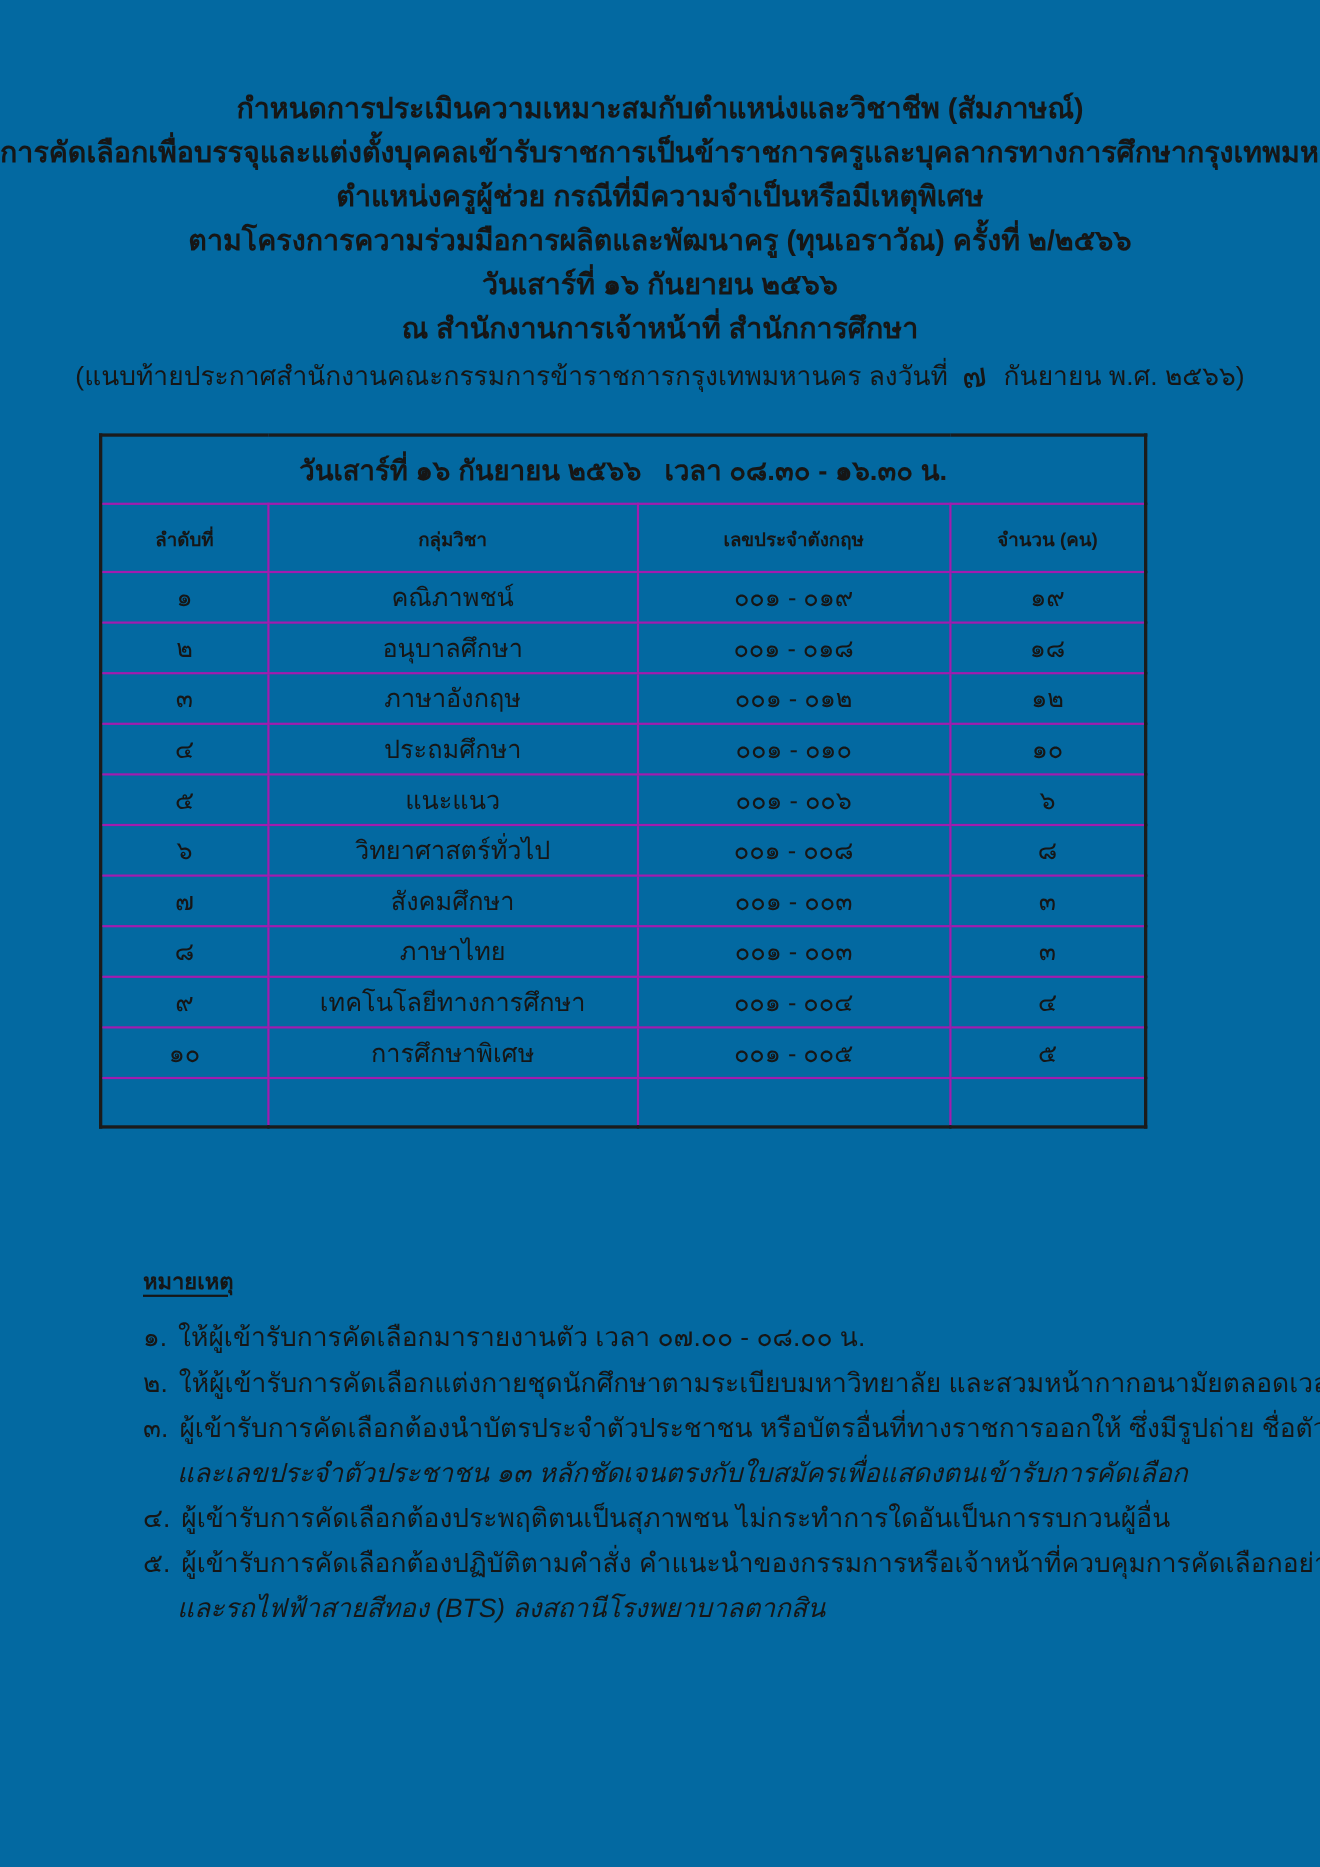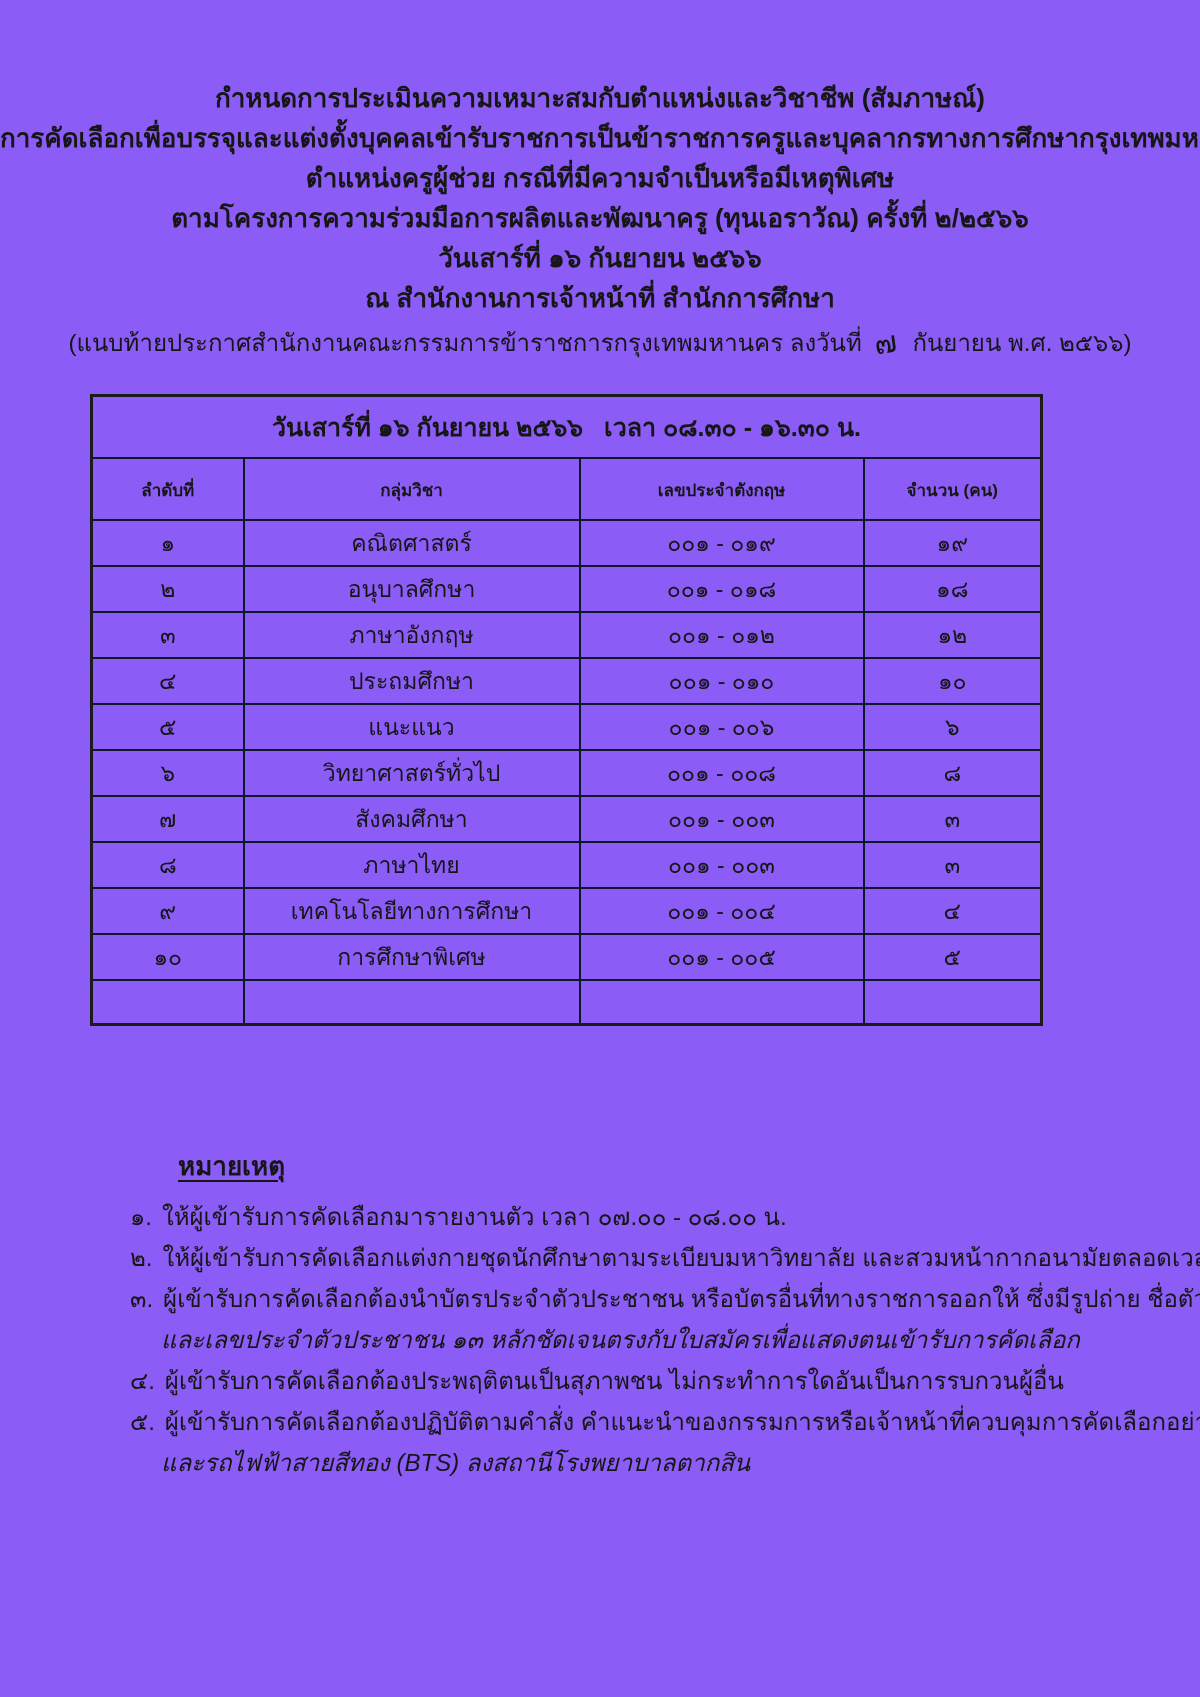--- a/index.html
+++ b/index.html
@@ -4,57 +4,57 @@
 <style>
   html,body{margin:0;padding:0;}
   body{
     width:1200px;height:1697px;
     background:#ffffff;
     font-family:"Liberation Sans","DejaVu Sans",sans-serif;
     color:#161616;
     position:relative;
     overflow:hidden;
   }
-  .page{position:absolute;inset:0;background:#8b5cf6;}
+  .page{position:absolute;inset:0;background:#0369a1;}
 
   
   .title-block{position:absolute;top:78px;left:0;width:1200px;text-align:center;}
   .title-line{line-height:40px;font-size:26px;font-weight:bold;white-space:nowrap;}
   .annex-line{line-height:42px;font-size:24px;font-weight:normal;white-space:nowrap;margin-top:2px;}
   .handwritten{
     display:inline-block;font-size:30px;font-weight:normal;
     transform:rotate(-8deg) translateY(2px);
     margin:0 16px 0 12px;
   }
 
   
   .exam-table{
     position:absolute;top:394px;left:90px;
     width:950px;border-collapse:collapse;table-layout:fixed;
     border:3px solid #1b1b1b;
   }
-  .exam-table td,.exam-table th{border:2px solid #0f172a;padding:0;vertical-align:middle;text-align:center;}
+  .exam-table td,.exam-table th{border:2px solid #a21caf;padding:0;vertical-align:middle;text-align:center;}
   .col-order{width:152px;}
   .col-subject{width:336px;}
   .col-range{width:284px;}
   .col-count{width:178px;}
   .band-cell{height:60px;text-align:center;font-size:25px;font-weight:bold;}
   .head-cell{height:60px;text-align:center;font-size:17px;font-weight:bold;}
   .data-row td{height:44px;font-size:23px;}
   .c-order,.c-range,.c-count{text-align:center;}
   .c-subject{text-align:left;padding-left:12px;}
   .empty-row td{height:42px;}
   .total-cell{height:66px;text-align:center;font-size:25px;font-weight:bold;}
 
   
   .notes{position:absolute;top:1146px;left:130px;width:1010px;font-size:24px;}
   .notes-heading{
-    display:inline-block;font-size:26px;font-weight:bold;
+    display:inline-block;font-size:20px;font-weight:bold;
     text-decoration:underline;text-underline-offset:5px;
-    line-height:40px;margin-bottom:10px;margin-left:48px;
+    line-height:40px;margin-bottom:10px;
   }
   .note-line{line-height:41px;white-space:nowrap;}
   .note-num{display:inline-block;margin-right:10px;}
   .note-cont{padding-left:31px;font-style:italic;}
 </style>
 </head>
 <body>
 
 <div class="page">
 
@@ -81,21 +81,21 @@
       </tr>
       <tr>
         <td class="head-cell">ลำดับที่</td>
         <td class="head-cell">กลุ่มวิชา</td>
         <td class="head-cell">เลขประจำตังกฤษ</td>
         <td class="head-cell">จำนวน (คน)</td>
       </tr>
 
       <tr class="data-row">
         <td class="c-order">๑</td>
-        <td class="c-subject">คณิตศาสตร์</td>
+        <td class="c-subject">คณิภาพชน์</td>
         <td class="c-range">๐๐๑ - ๐๑๙</td>
         <td class="c-count">๑๙</td>
       </tr>
       <tr class="data-row">
         <td class="c-order">๒</td>
         <td class="c-subject">อนุบาลศึกษา</td>
         <td class="c-range">๐๐๑ - ๐๑๘</td>
         <td class="c-count">๑๘</td>
       </tr>
       <tr class="data-row">

